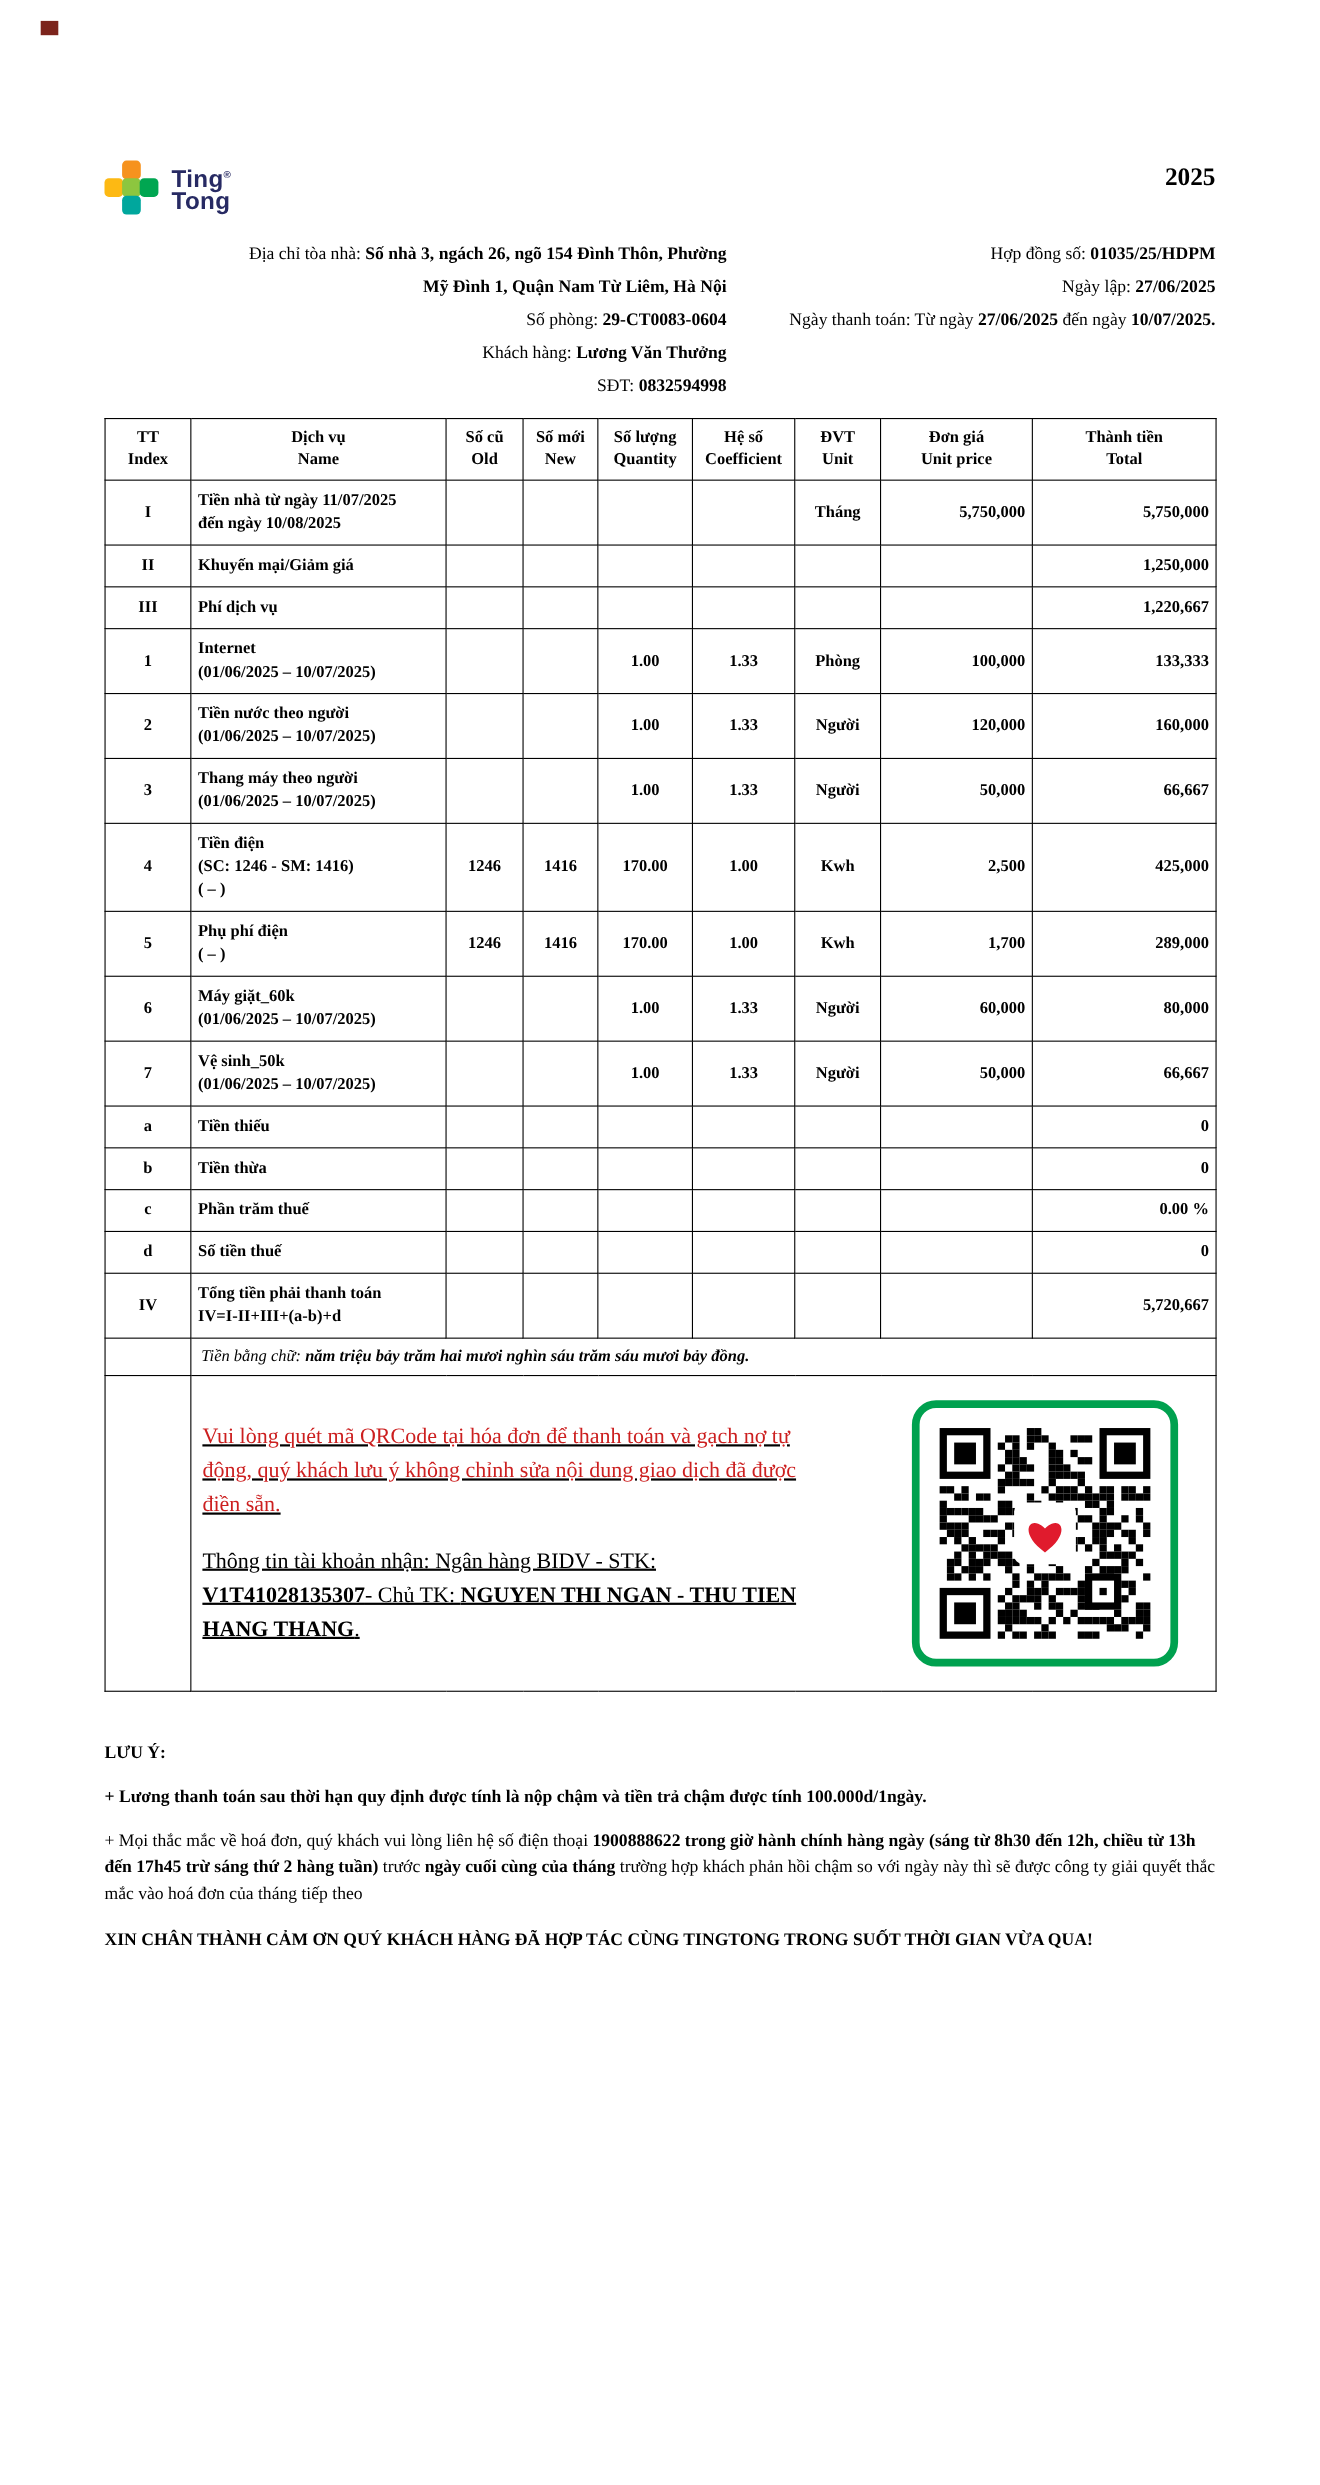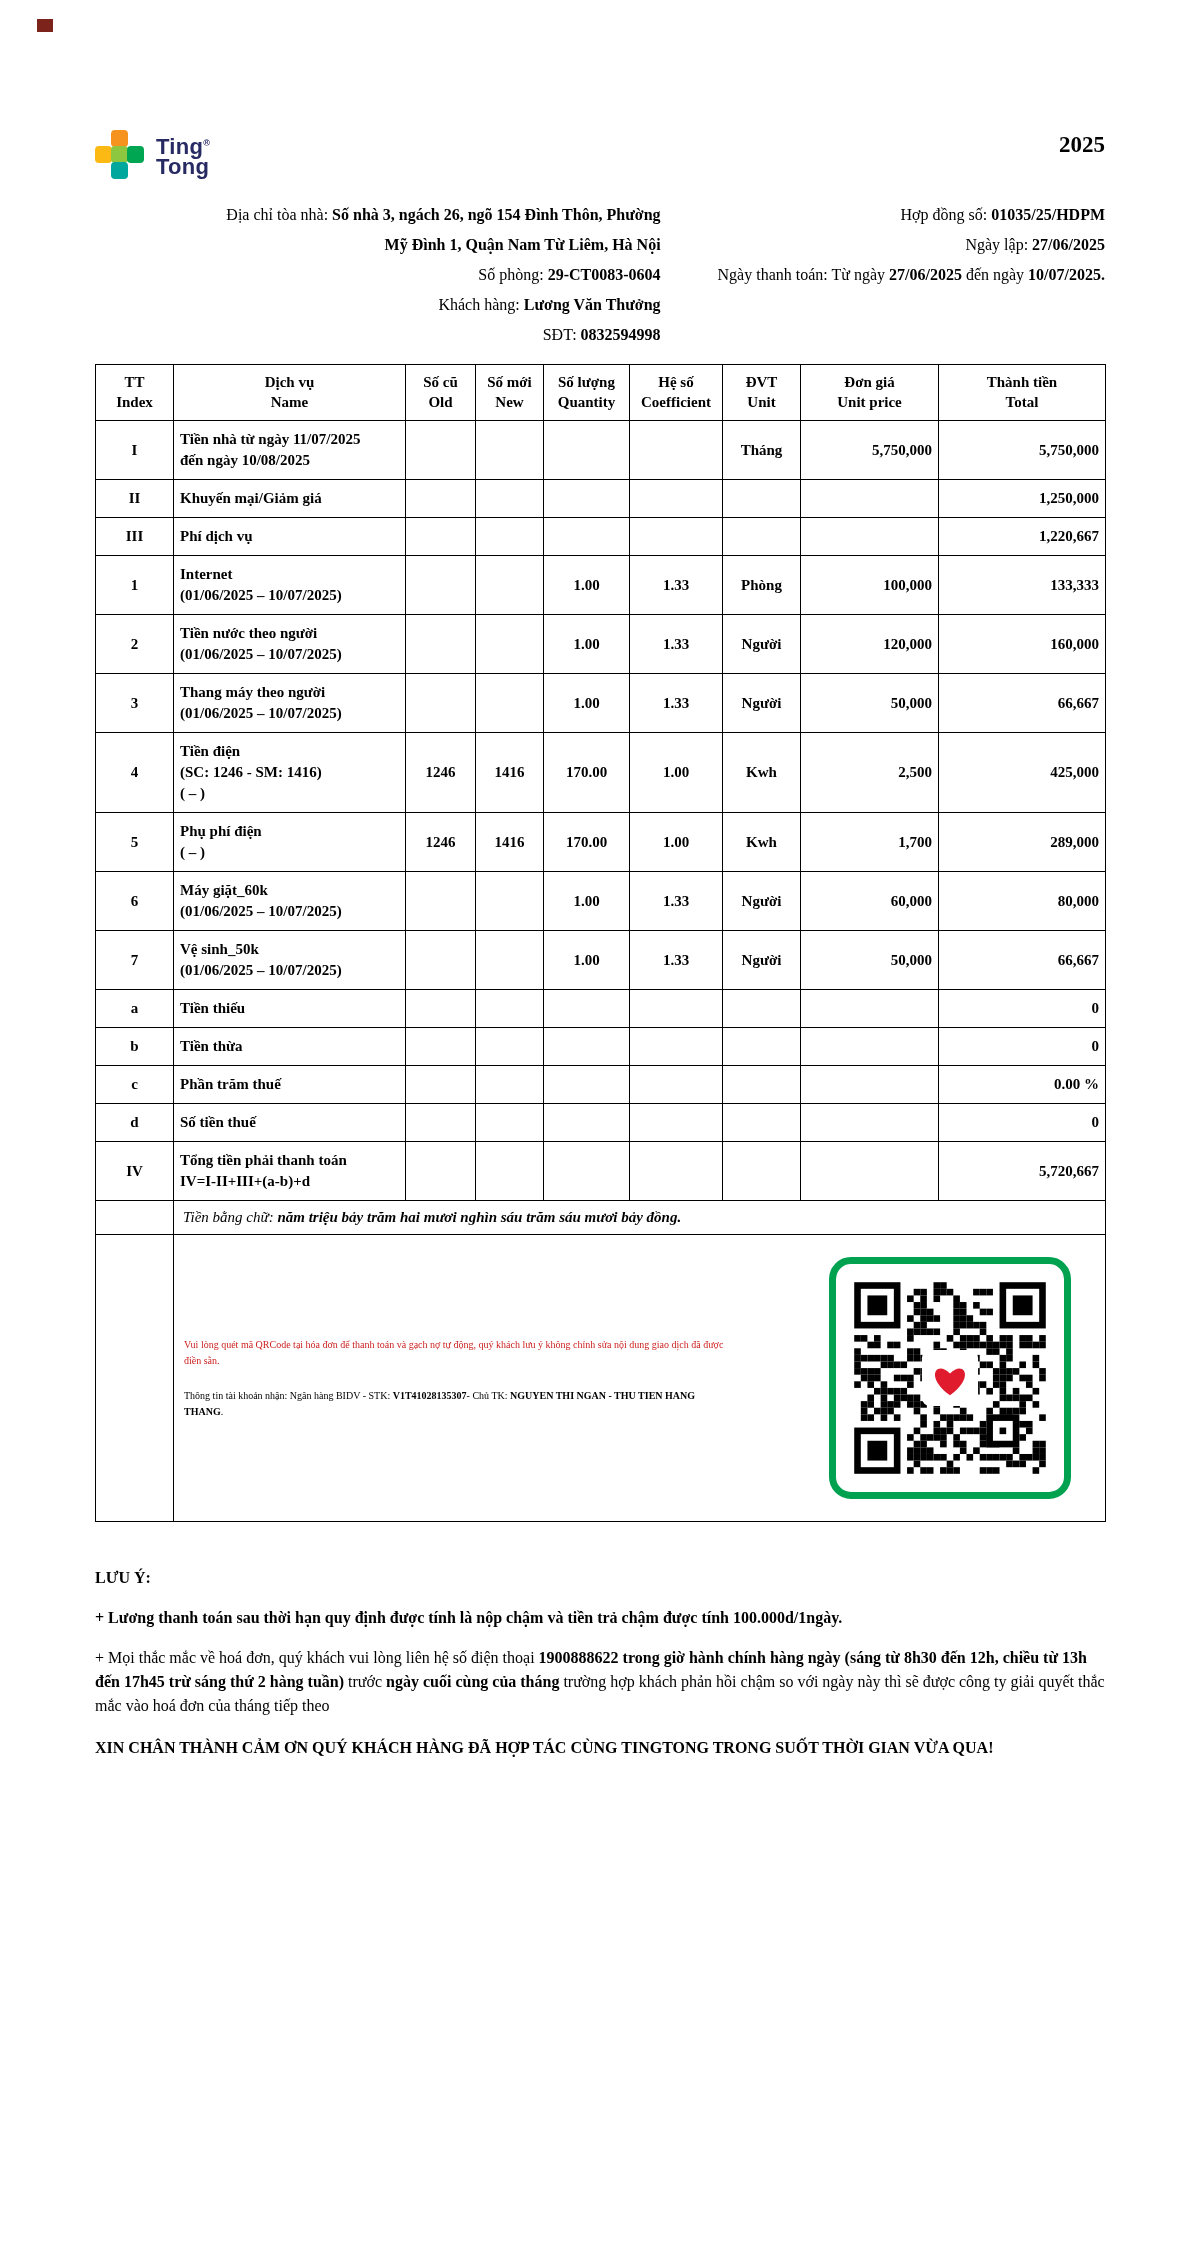--- a/index.html
+++ b/index.html
@@ -3,21 +3,21 @@
 <meta charset="utf-8">
 <style>
   * { box-sizing: border-box; }
   html, body { margin: 0; padding: 0; }
   body {
     width: 1200px; height: 2259px; position: relative;
     background: #ffffff; color: #000;
     font-family: "Liberation Serif", serif;
   }
   .corner-mark { position: absolute; left: 37px; top: 19px; width: 16px; height: 13px; background: #7c241c; }
-  .content { width: 1010px; margin: 0 auto; padding-top: 130px; }
+  .content { width: 1010px; margin: 16px auto; padding-top: 130px; }
 
   
   .top { display: flex; justify-content: space-between; align-items: flex-start; }
   .logo { display: flex; align-items: center; gap: 11px; }
   .logo-icon { position: relative; width: 50px; height: 50px; flex: 0 0 auto; }
   .tile { position: absolute; width: 17px; height: 17px; border-radius: 4px; }
   .tile.t-top    { left: 16px; top: 0;    background: #f6921e; }
   .tile.t-left   { left: 0;    top: 16px; background: #fdb913; }
   .tile.t-center { left: 16px; top: 16px; background: #8dc63f; }
   .tile.t-right  { left: 32px; top: 16px; background: #00a651; }
@@ -41,21 +41,21 @@
   .c-tt { text-align: center; }
   .c-name { text-align: left; padding-left: 9px; line-height: 1.4; }
   .c-num { text-align: center; }
   .c-money { text-align: right; padding-right: 10px; }
 
   td.words { font-weight: normal; font-style: italic; padding: 8px 9px; font-size: 15px; }
   td.words .wvalue { font-weight: bold; }
 
   td.pay-cell { padding: 22px 34px 22px 10px; height: 286px; font-weight: normal; }
   .pay-flex { display: flex; justify-content: space-between; align-items: center; gap: 20px; }
-  .pay-text { width: 545px; font-size: 10px; line-height: 1.55; }
+  .pay-text { width: 545px; font-size: 20px; line-height: 1.55; text-decoration: underline; }
   .red-note { color: #cc1f1f; margin: 0 0 20px 0; }
   .account { margin: 0; }
   .qr-frame { border: 7px solid #00a14f; border-radius: 22px; padding: 5px; background: #fff; flex: 0 0 auto; }
   .qr-svg { display: block; width: 218px; height: 218px; }
 
   
   .notes { margin-top: 44px; font-size: 16px; line-height: 1.5; }
   .luu-y { font-weight: bold; margin: 0 0 16px 0; }
   .note1 { font-weight: bold; margin: 0 0 16px 0; }
   .note2 { margin: 0 0 18px 0; }

